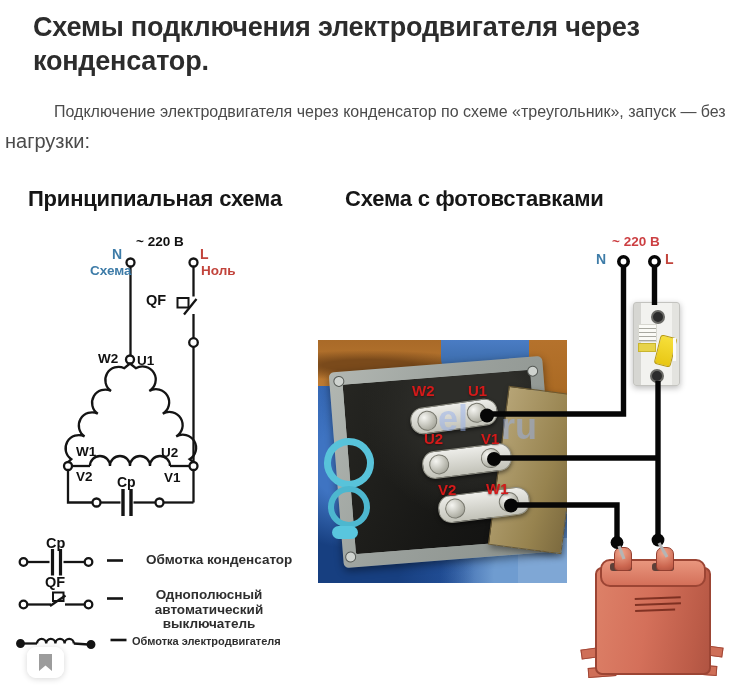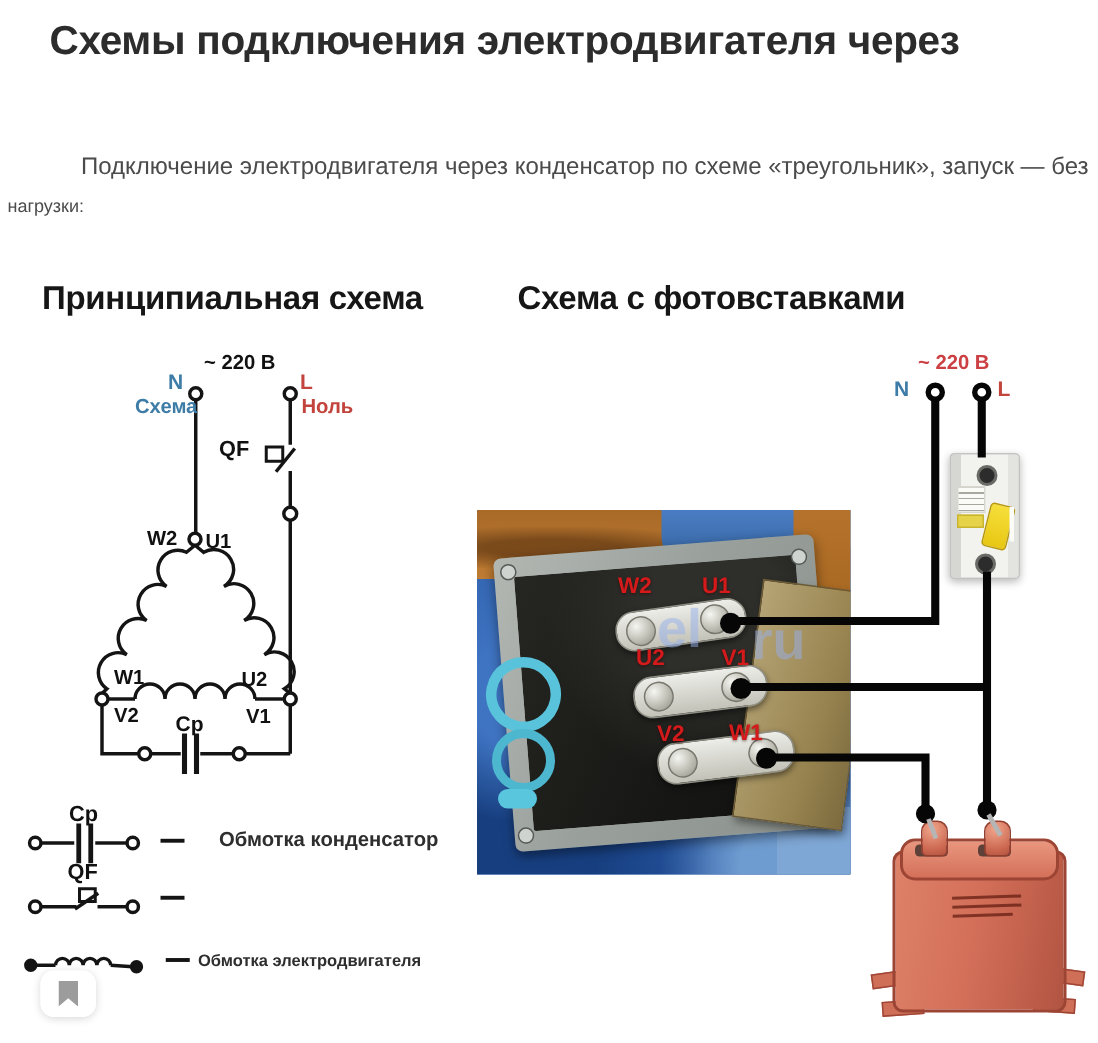--- a/index.html
+++ b/index.html
@@ -3,21 +3,21 @@
 <meta charset="utf-8">
 <style>
   html,body{margin:0;padding:0;background:#fff;}
   .page{position:relative;width:732px;height:695px;background:#fff;overflow:hidden;
         font-family:"Liberation Sans",sans-serif;}
   .abs{position:absolute;}
   
   .title{left:33px;top:10px;width:650px;font-size:27px;font-weight:bold;color:#2c2c2c;
          line-height:34px;letter-spacing:-0.2px;}
   .intro1{left:30px;top:103px;font-size:16px;color:#4b4b4b;margin-left:24px;}
-  .intro2{left:5px;top:130px;font-size:12px;color:#4b4b4b;}
+  .intro2{left:5px;top:130px;font-size:20px;color:#4b4b4b;}
   .col-head{font-size:22px;font-weight:bold;color:#161616;letter-spacing:-0.2px;}
   
   .lbl{font-weight:bold;color:#111;white-space:nowrap;}
   .blue{color:#3e7ca8;}
   .red{color:#c2443c;}
   .svg-layer{position:absolute;left:0;top:0;z-index:5;pointer-events:none;}
   .z6{z-index:6;}
   
   .photo{left:318px;top:340px;width:249px;height:243px;overflow:hidden;z-index:1;background:#2d62ae;}
   .ph-blue{left:0;top:25px;width:249px;height:218px;
@@ -81,20 +81,21 @@
      border-radius:9px;box-shadow:0 1px 6px rgba(0,0,0,.16);display:flex;
      align-items:center;justify-content:center;z-index:6;}
 </style>
 </head>
 <body>
 
 <div class="page">
 
   <div class="abs title">
     <div>Схемы подключения электродвигателя через</div>
+    <div>конденсатор.</div>
   </div>
   <div class="abs intro1">Подключение электродвигателя через конденсатор по схеме «треугольник», запуск — без</div>
   <div class="abs intro2">нагрузки:</div>
 
   <div class="abs col-head" style="left:345px;top:186px">Схема с фотовставками</div>
   <div class="abs col-head" style="left:28px;top:186px">Принципиальная схема</div>
 
   <div class="abs photo">
     <div class="abs ph-blue"></div>
     <div class="abs ph-orange-top"></div>
@@ -263,20 +264,24 @@
   <span class="abs lbl z6" style="left:137px;top:353px;font-size:13.5px">U1</span>
   <span class="abs lbl z6" style="left:76px;top:444px;font-size:13.5px">W1</span>
   <span class="abs lbl z6" style="left:161px;top:445px;font-size:13.5px">U2</span>
   <span class="abs lbl z6" style="left:76px;top:469px;font-size:13.5px">V2</span>
   <span class="abs lbl z6" style="left:164px;top:470px;font-size:13.5px">V1</span>
   <span class="abs lbl z6" style="left:117px;top:474px;font-size:14px">Cp</span>
 
   <span class="abs lbl z6" style="left:46px;top:535px;font-size:14.5px">Cp</span>
   <span class="abs lbl z6" style="left:146px;top:552px;font-size:13.5px;color:#2e2e2e">Обмотка конденсатор</span>
   <span class="abs lbl z6" style="left:45px;top:574px;font-size:14.5px">QF</span>
+  <div class="abs z6" style="left:118px;top:588px;width:182px;text-align:center;font-weight:bold;font-size:13.5px;color:#2e2e2e;line-height:14.5px">
+    <div>Однополюсный</div>
+    <div>автоматический выключатель</div>
+  </div>
   <span class="abs lbl z6" style="left:132px;top:635px;font-size:11px;color:#2e2e2e">Обмотка электродвигателя</span>
 
   <span class="abs lbl z6" style="left:612px;top:234px;font-size:13.5px;color:#cc3f42">~ 220 В</span>
   <span class="abs lbl blue z6" style="left:596px;top:251px;font-size:14px">N</span>
   <span class="abs lbl red z6" style="left:665px;top:251px;font-size:14px">L</span>
 
   <div class="abs bookmark">
     <svg width="13" height="17" viewBox="0 0 13 17">
       <path d="M0,0 H13 V17 L6.5,11.5 L0,17 Z" fill="#9c9c9c"></path>
     </svg>

